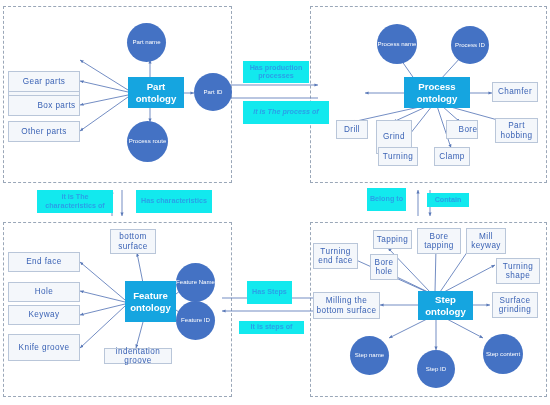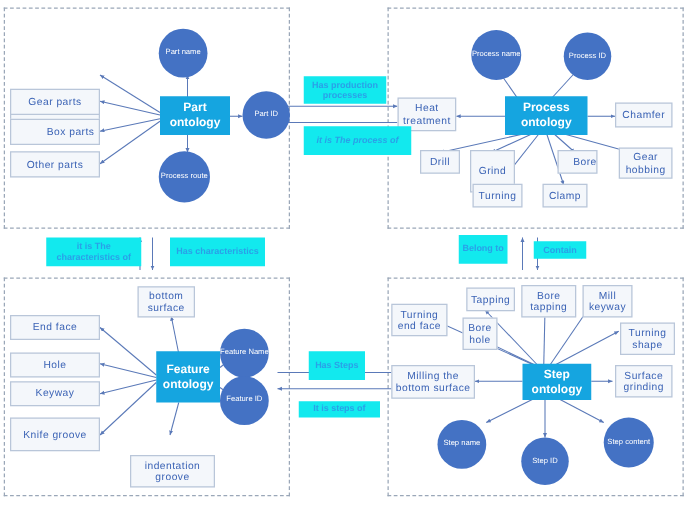--- a/index.html
+++ b/index.html
@@ -119,36 +119,35 @@
 
   <div class="circ" style="left:127px;top:23px;width:39px;height:39px;">Part name</div>
   <div class="circ" style="left:194px;top:73px;width:38px;height:38px;">Part ID</div>
   <div class="circ" style="left:127px;top:121px;width:41px;height:41px;">Process route</div>
 
   <div class="hub" style="left:404px;top:77px;width:66px;height:31px;">Process ontology</div>
 
   <div class="circ" style="left:377px;top:24px;width:40px;height:40px;">Process name</div>
   <div class="circ" style="left:451px;top:26px;width:38px;height:38px;">Process ID</div>
 
-  <div class="rect" style="left:318px;top:78px;width:47px;height:27px;">Heat treatment</div>
   <div class="rect" style="left:492px;top:82px;width:46px;height:20px;">Chamfer</div>
   <div class="rect" style="left:336px;top:120px;width:32px;height:19px;">Drill</div>
   <div class="rect" style="left:376px;top:120px;width:36px;height:34px;">Grind</div>
   <div class="rect" style="left:446px;top:120px;width:32px;height:19px;padding-left:12px;">Bore</div>
-  <div class="rect" style="left:495px;top:118px;width:43px;height:25px;">Gear hobbing</div>
+  <div class="rect" style="left:495px;top:118px;width:43px;height:25px;">Part hobbing</div>
   <div class="rect" style="left:378px;top:147px;width:40px;height:19px;">Turning</div>
   <div class="rect" style="left:434px;top:147px;width:36px;height:19px;">Clamp</div>
 
   <div class="rect" style="left:8px;top:252px;width:72px;height:20px;">End face</div>
   <div class="rect" style="left:8px;top:282px;width:72px;height:20px;">Hole</div>
   <div class="rect" style="left:8px;top:305px;width:72px;height:20px;">Keyway</div>
   <div class="rect" style="left:8px;top:334px;width:72px;height:27px;">Knife groove</div>
 
   <div class="rect" style="left:110px;top:229px;width:46px;height:25px;">bottom surface</div>
-  <div class="rect" style="left:104px;top:348px;width:68px;height:26px;margin-top:16px;">indentation groove</div>
+  <div class="rect" style="left:104px;top:348px;width:68px;height:16px;">indentation groove</div>
 
   <div class="hub" style="left:125px;top:281px;width:51px;height:41px;">Feature ontology</div>
 
   <div class="circ" style="left:176px;top:263px;width:39px;height:39px;">Feature Name</div>
   <div class="circ" style="left:176px;top:301px;width:39px;height:39px;">Feature ID</div>
 
   <div class="rect" style="left:313px;top:243px;width:45px;height:26px;">Turning end  face</div>
   <div class="rect" style="left:373px;top:230px;width:39px;height:19px;">Tapping</div>
   <div class="rect" style="left:370px;top:254px;width:28px;height:26px;">Bore hole</div>
   <div class="rect" style="left:417px;top:228px;width:44px;height:26px;">Bore tapping</div>

